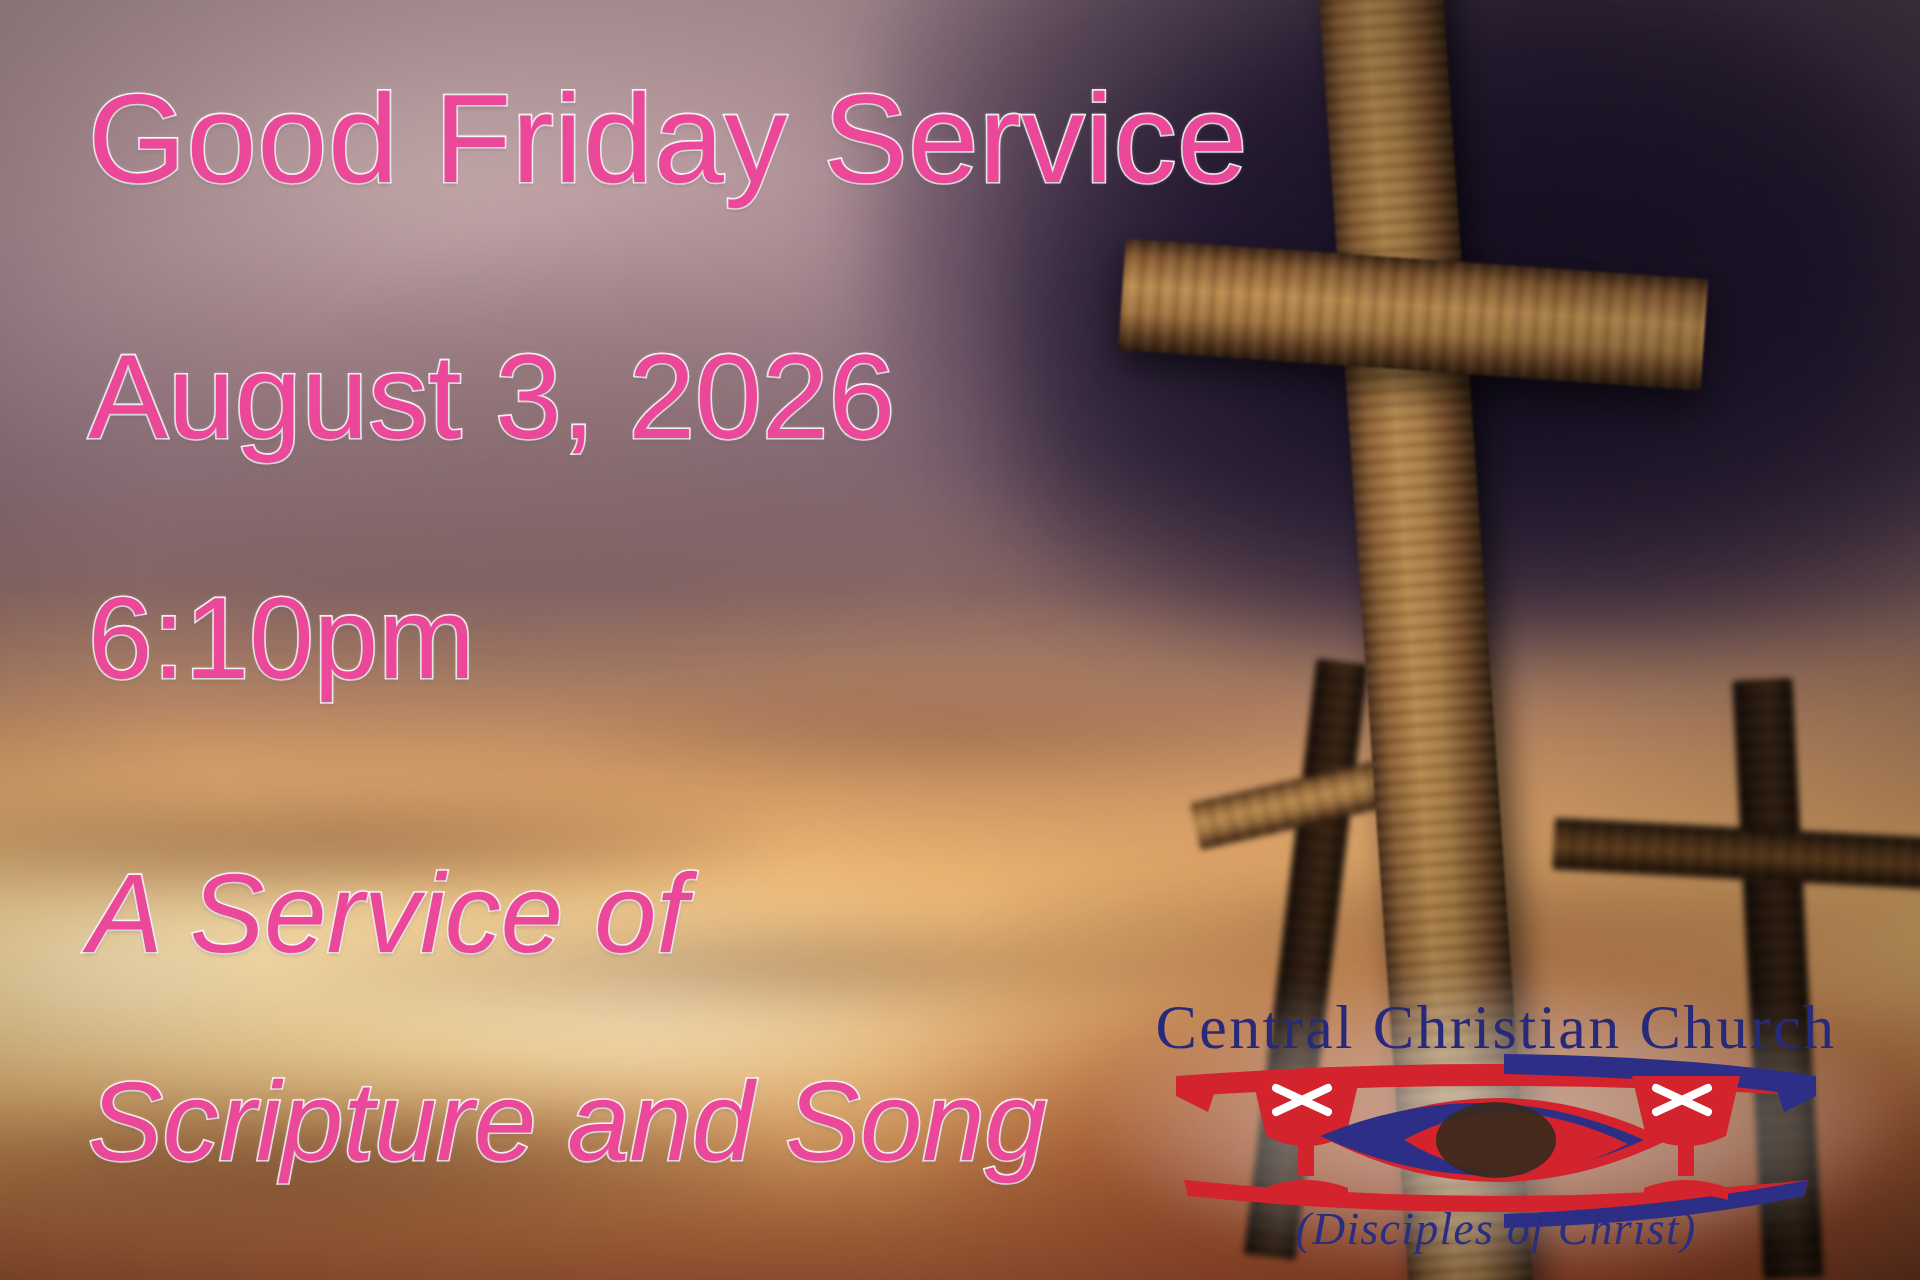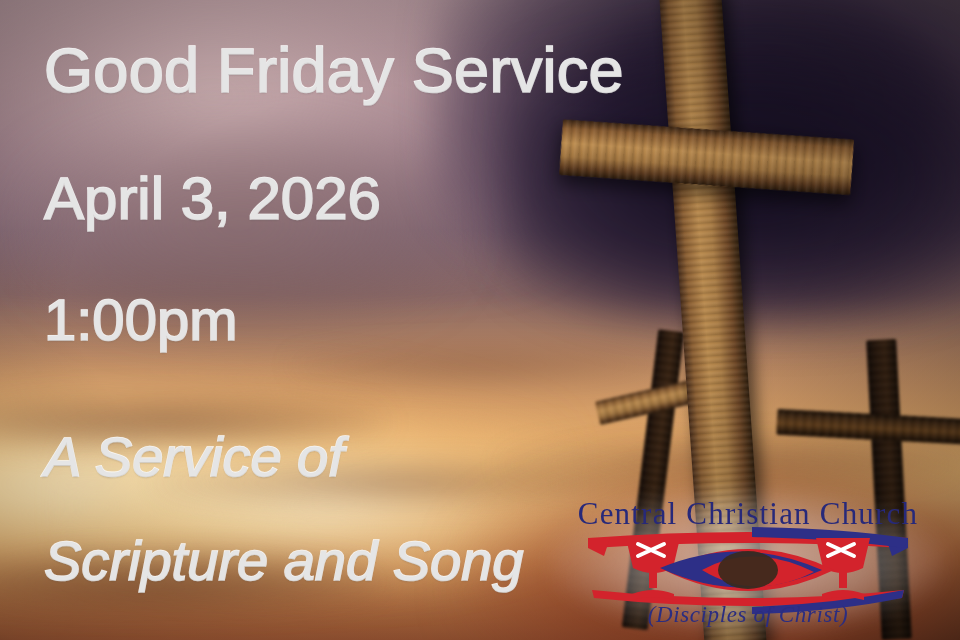--- a/index.html
+++ b/index.html
@@ -217,21 +217,21 @@
   #cross-right .h {
     left: -10px; top: 74px; width: 200px; height: 26px;
     transform: rotate(6deg);
   }
   .blurS { filter: blur(0.6px); }
   .blurM { filter: blur(1.6px); }
 
   
   .txt {
     position: absolute;
-    color: #e5e5e5;
+    color: #ec4899;
     white-space: nowrap;
     -webkit-text-stroke: 1.6px rgba(255,255,255,0.92);
     paint-order: stroke fill;
     text-shadow:
        0 0 2px rgba(255,255,255,0.55),
        0 1px 2px rgba(0,0,0,0.25);
   }
   #line-title  { left: 44px; top: 34px;  font-size: 63px; font-weight: 400; letter-spacing: 0.3px; }
   #line-date   { left: 44px; top: 164px; font-size: 60px; font-weight: 400; }
   #line-time   { left: 44px; top: 286px; font-size: 58px; font-weight: 400; }
@@ -297,22 +297,22 @@
   </div>
 
   <div class="cross blurS" id="cross-main">
     <div class="beam v wood-lit"></div>
     <div class="beam h wood-lit-h"></div>
   </div>
 
   <div class="vignette"></div>
 
   <div class="txt" id="line-title">Good Friday Service</div>
-  <div class="txt" id="line-date">April 3, 2026</div>
-  <div class="txt" id="line-time">1:00pm</div>
+  <div class="txt" id="line-date">August 3, 2026</div>
+  <div class="txt" id="line-time">6:10pm</div>
   <div class="txt" id="line-sub2">Scripture and Song</div>
   <div class="txt" id="line-sub1">A Service of</div>
 
   <div id="logo">
     <div class="halo"></div>
     <svg viewBox="0 0 392 136" xmlns="http://www.w3.org/2000/svg">
 
       <text class="logo-text-top" x="196" y="30" text-anchor="middle">Central Christian Church</text>
 
       <g>

